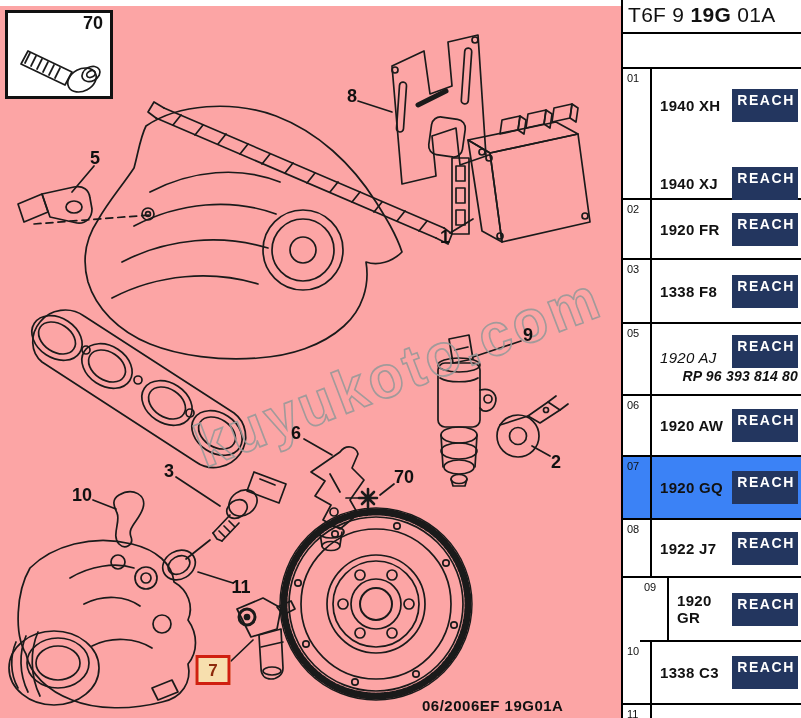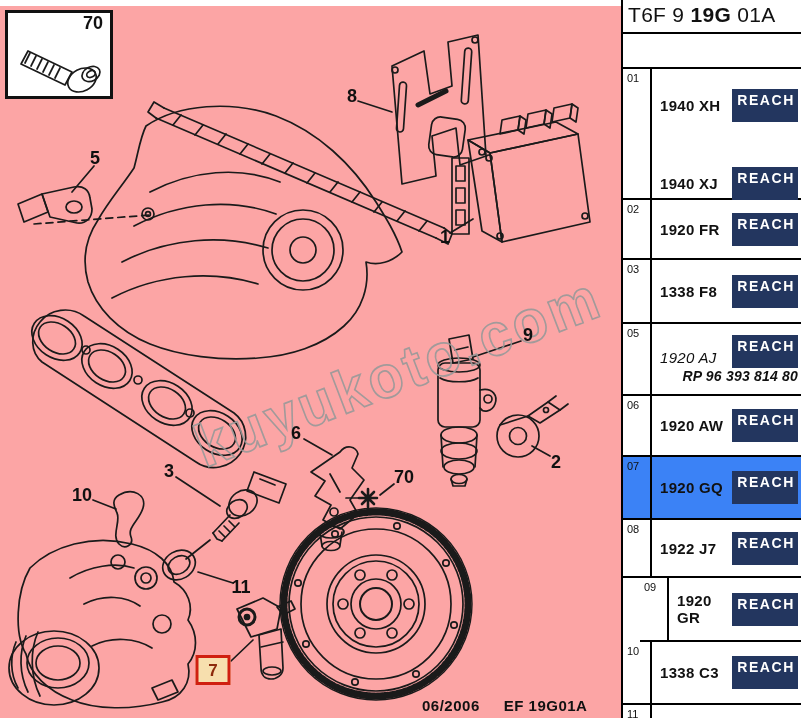--- a/index.html
+++ b/index.html
@@ -15,21 +15,21 @@
   .inset-num{position:absolute;top:0px;right:7px;font-weight:bold;font-size:18px;}
 
   #callouts{position:absolute;inset:0;pointer-events:none;}
   .callout{position:absolute;transform:translate(-50%,-50%);font-weight:bold;font-size:18px;
            color:#101010;pointer-events:auto;line-height:1;}
   .callout.boxed{background:#f7dfae;border:3px solid #d01f10;color:#8d2a0c;
                  width:29px;height:24px;display:flex;align-items:center;justify-content:center;
                  font-size:17px;}
 
   .footer{position:absolute;left:422px;top:691px;font-weight:bold;font-size:15px;
-          letter-spacing:.5px;display:flex;gap:24px;white-space:nowrap;}
+          letter-spacing:.5px;display:flex;white-space:nowrap;}
 
   
   .panel{position:absolute;left:621px;top:0;width:180px;height:718px;background:#fff;
          border-left:2px solid #000;box-sizing:border-box;}
   .panel-header{height:29px;border-bottom:2px solid #000;font-size:21px;
                 padding:3px 0 0 5px;white-space:nowrap;letter-spacing:.3px;}
   .panel-empty{height:33px;border-bottom:2px solid #000;}
 
   .prow{display:flex;border-bottom:2px solid #000;box-sizing:content-box;}
   .prow.hl{background:#3b82f6;}

